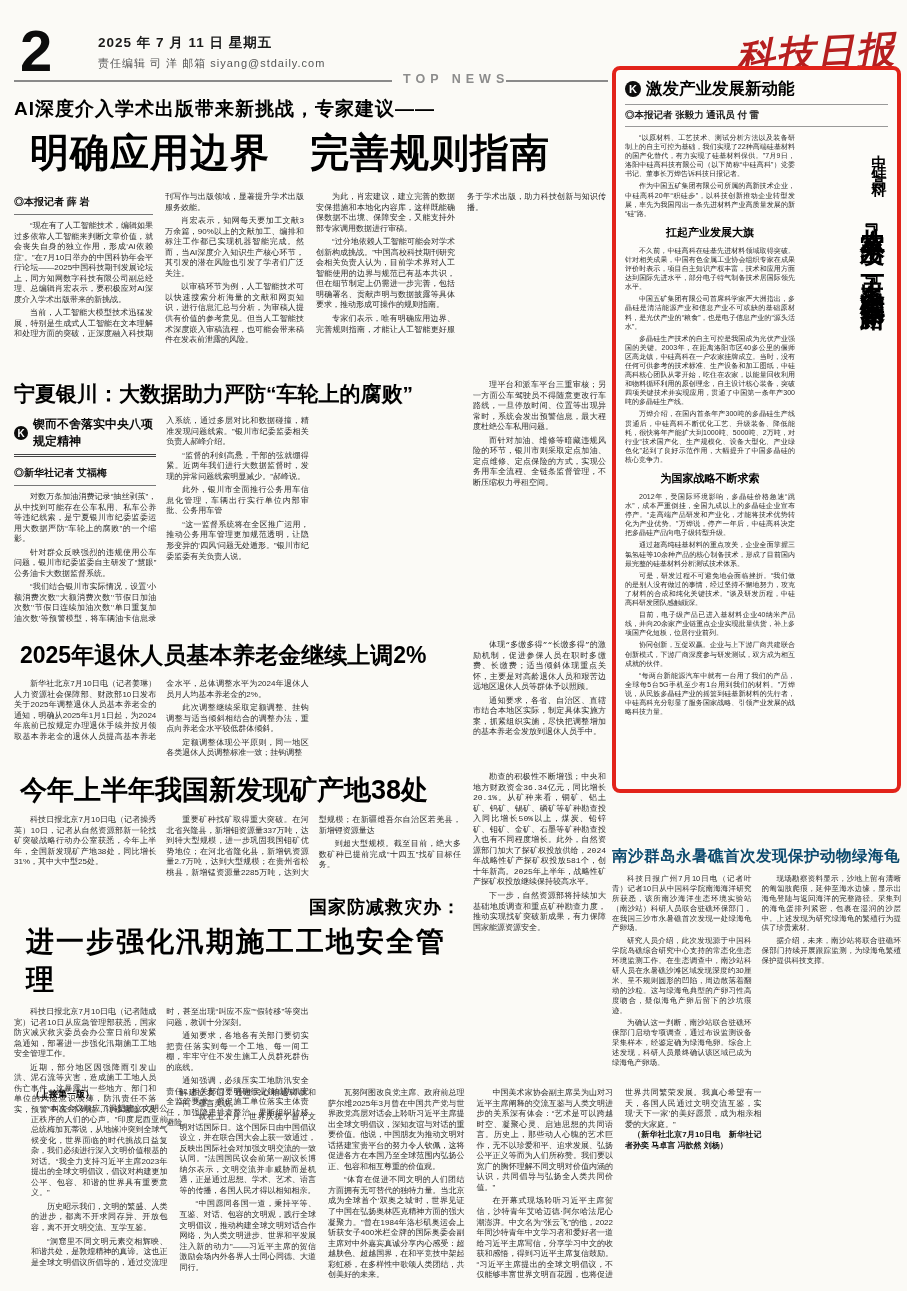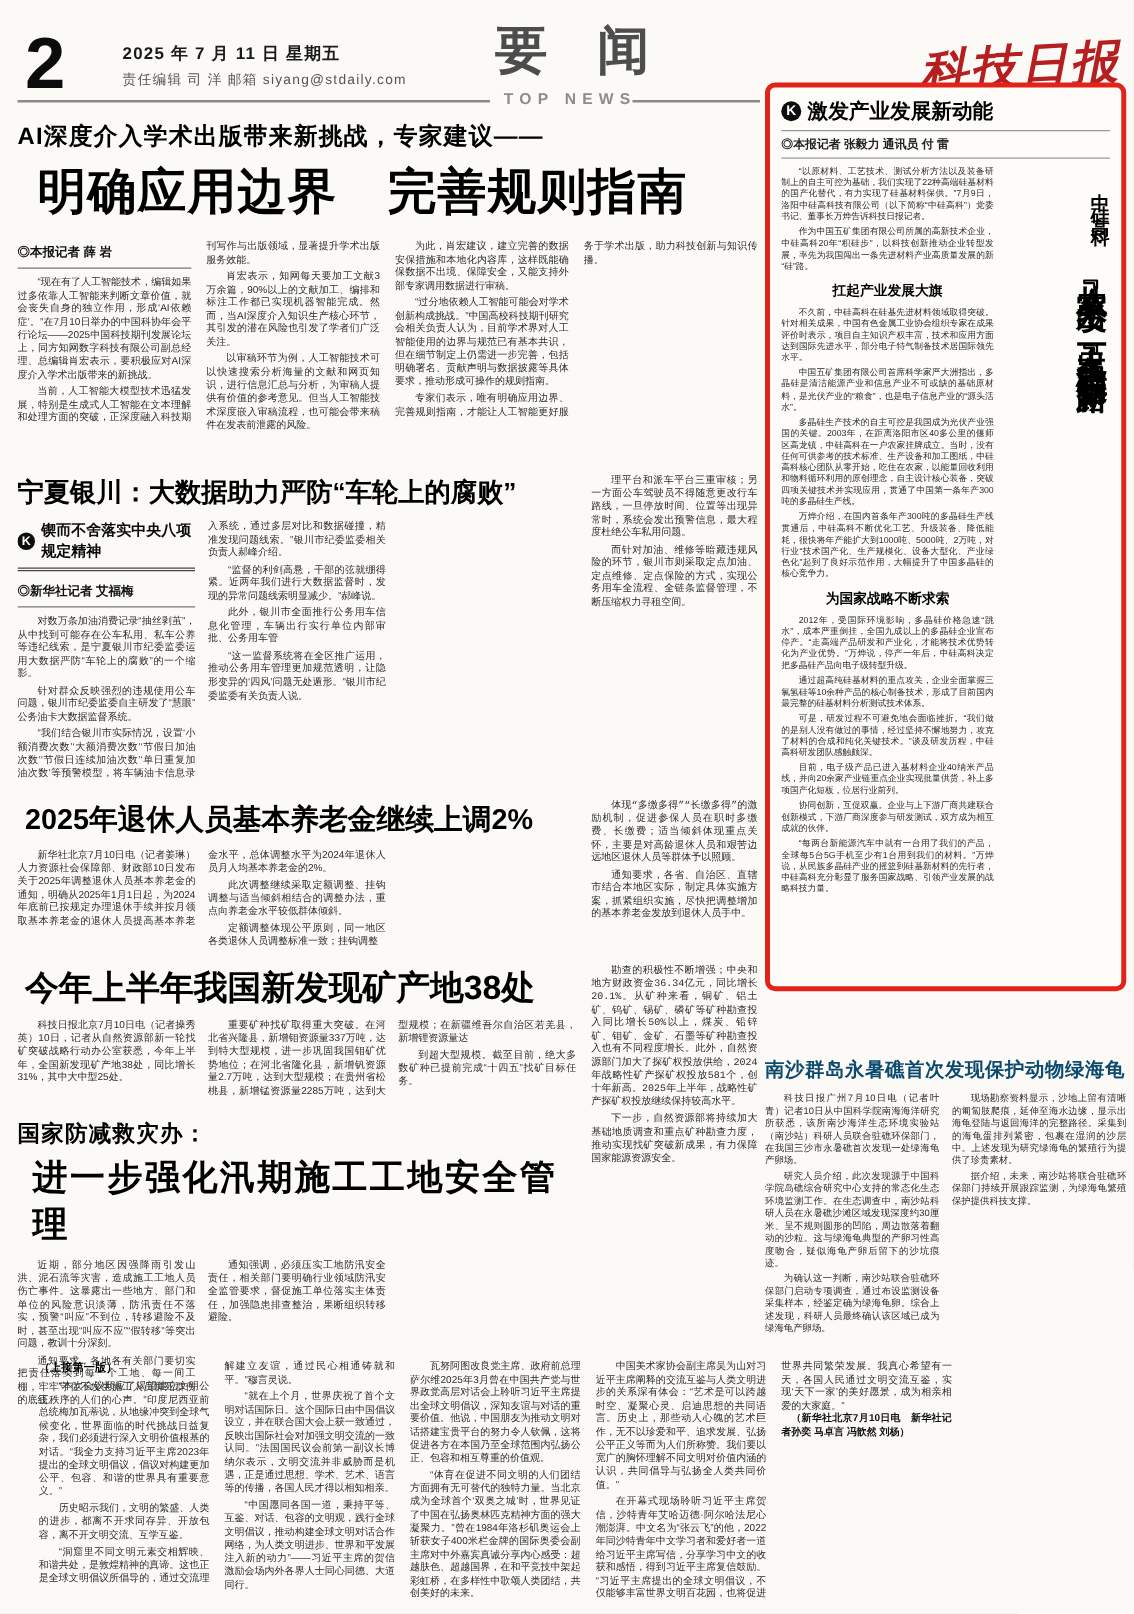--- a/index.html
+++ b/index.html
@@ -46,21 +46,21 @@
   .art-yinchuan .headline { font-size:21px; font-weight:900; color:#000; margin-bottom:8px; }
   .art-yinchuan .cols3 { height:214px; }
 
   .art-pension { top:640px; width:592px; height:128px; }
   .art-pension .headline { font-size:23px; font-weight:900; color:#000; padding-left:6px; margin-bottom:8px; }
   .art-pension .cols3 { height:84px; }
 
   .art-mf { top:772px; width:592px; height:312px; }
   .art-mf .headline-mining { font-size:27px; font-weight:900; color:#000; padding-left:6px; margin-bottom:7px; }
   .art-mf .cols-mining { height:70px; }
-  .art-mf .kicker-flood { margin-top:10px; font-size:18px; font-weight:900; }
+  .art-mf .kicker-flood { margin-top:10px; font-size:18px; font-weight:900;text-align:right; }
   .art-mf .headline-flood { font-size:28px; font-weight:900; color:#000; padding-left:12px; letter-spacing:2px; margin:4px 0 8px; }
   .art-mf .cols-flood { height:128px; }
 
   
   .silicon-box { position:absolute; left:612px; top:66px; width:289px; height:727px;
     border:4px solid #e2231a; border-radius:8px; background:#fdfcf9; padding:8px 9px; overflow:hidden; }
   .sb-header { display:flex; align-items:center; font-size:16.5px; font-weight:900; color:#000;
     padding-bottom:4px; border-bottom:1px solid #999; }
   .sb-header .k-icon { width:16px; height:16px; font-size:11px; }
   .sb-byline { font-size:9.5px; font-weight:bold; padding:4px 0; border-bottom:1px solid #999; margin-bottom:6px; }
@@ -84,21 +84,20 @@
   .cont-sign { text-indent:1em; text-align:justify; line-height:1.32; font-weight:bold; color:#111; }
 </style>
 </head>
 <body>
 
 <div class="page">
 
   <div class="page-num">2</div>
   <div class="mast-date">2025 年 7 月 11 日 星期五</div>
   <div class="mast-editor">责任编辑 司 洋 邮箱 siyang@stdaily.com</div>
-  <div class="section-cn">要 闻</div>
   <div class="section-en">TOP NEWS</div>
   <div class="paper-name">科技日报</div>
   <div class="mast-rule rule-left"></div>
   <div class="mast-rule rule-right"></div>
 
   <div class="art-ai">
     <div class="kicker">AI深度介入学术出版带来新挑战，专家建议——</div>
     <div class="headline">明确应用边界　完善规则指南</div>
     <div class="cols4 bodytext">
       <div class="byline">◎本报记者 薛 岩</div>
@@ -158,20 +157,21 @@
     <div class="main">
       <div class="headline-mining">今年上半年我国新发现矿产地38处</div>
       <div class="cols3 cols-mining bodytext">
           <p>科技日报北京7月10日电（记者操秀英）10日，记者从自然资源部新一轮找矿突破战略行动办公室获悉，今年上半年，全国新发现矿产地38处，同比增长31%，其中大中型25处。</p>
           <p>重要矿种找矿取得重大突破。在河北省兴隆县，新增钼资源量337万吨，达到特大型规模，进一步巩固我国钼矿优势地位；在河北省隆化县，新增钒资源量2.7万吨，达到大型规模；在贵州省松桃县，新增锰资源量2285万吨，达到大型规模；在新疆维吾尔自治区若羌县，新增锂资源量达</p>
           <p>到超大型规模。截至目前，绝大多数矿种已提前完成“十四五”找矿目标任务。</p>
         </div>
       <div class="kicker kicker-flood">国家防减救灾办：</div>
       <div class="headline-flood">进一步强化汛期施工工地安全管理</div>
       <div class="cols3 cols-flood bodytext">
+          <p>科技日报北京7月10日电（记者陆成宽）记者10日从应急管理部获悉，国家防灾减灾救灾委员会办公室日前印发紧急通知，部署进一步强化汛期施工工地安全管理工作。</p>
           <p>近期，部分地区因强降雨引发山洪、泥石流等灾害，造成施工工地人员伤亡事件。这暴露出一些地方、部门和单位的风险意识淡薄，防汛责任不落实，预警“叫应”不到位，转移避险不及时，甚至出现“叫应不应”“假转移”等突出问题，教训十分深刻。</p>
           <p>通知要求，各地各有关部门要切实把责任落实到每一个工地、每一间工棚，牢牢守住不发生施工人员群死群伤的底线。</p>
           <p>通知强调，必须压实工地防汛安全责任，相关部门要明确行业领域防汛安全监管要求，督促施工单位落实主体责任，加强隐患排查整治，果断组织转移避险。</p>
         </div>
     </div>
     <div class="side bodytext">
         <p>勘查的积极性不断增强；中央和地方财政资金36.34亿元，同比增长20.1%。从矿种来看，铜矿、铝土矿、钨矿、锡矿、磷矿等矿种勘查投入同比增长50%以上，煤炭、铅锌矿、钼矿、金矿、石墨等矿种勘查投入也有不同程度增长。此外，自然资源部门加大了探矿权投放供给，2024年战略性矿产探矿权投放581个，创十年新高。2025年上半年，战略性矿产探矿权投放继续保持较高水平。</p>
         <p>下一步，自然资源部将持续加大基础地质调查和重点矿种勘查力度，推动实现找矿突破新成果，有力保障国家能源资源安全。</p>
       </div>
   </div>

